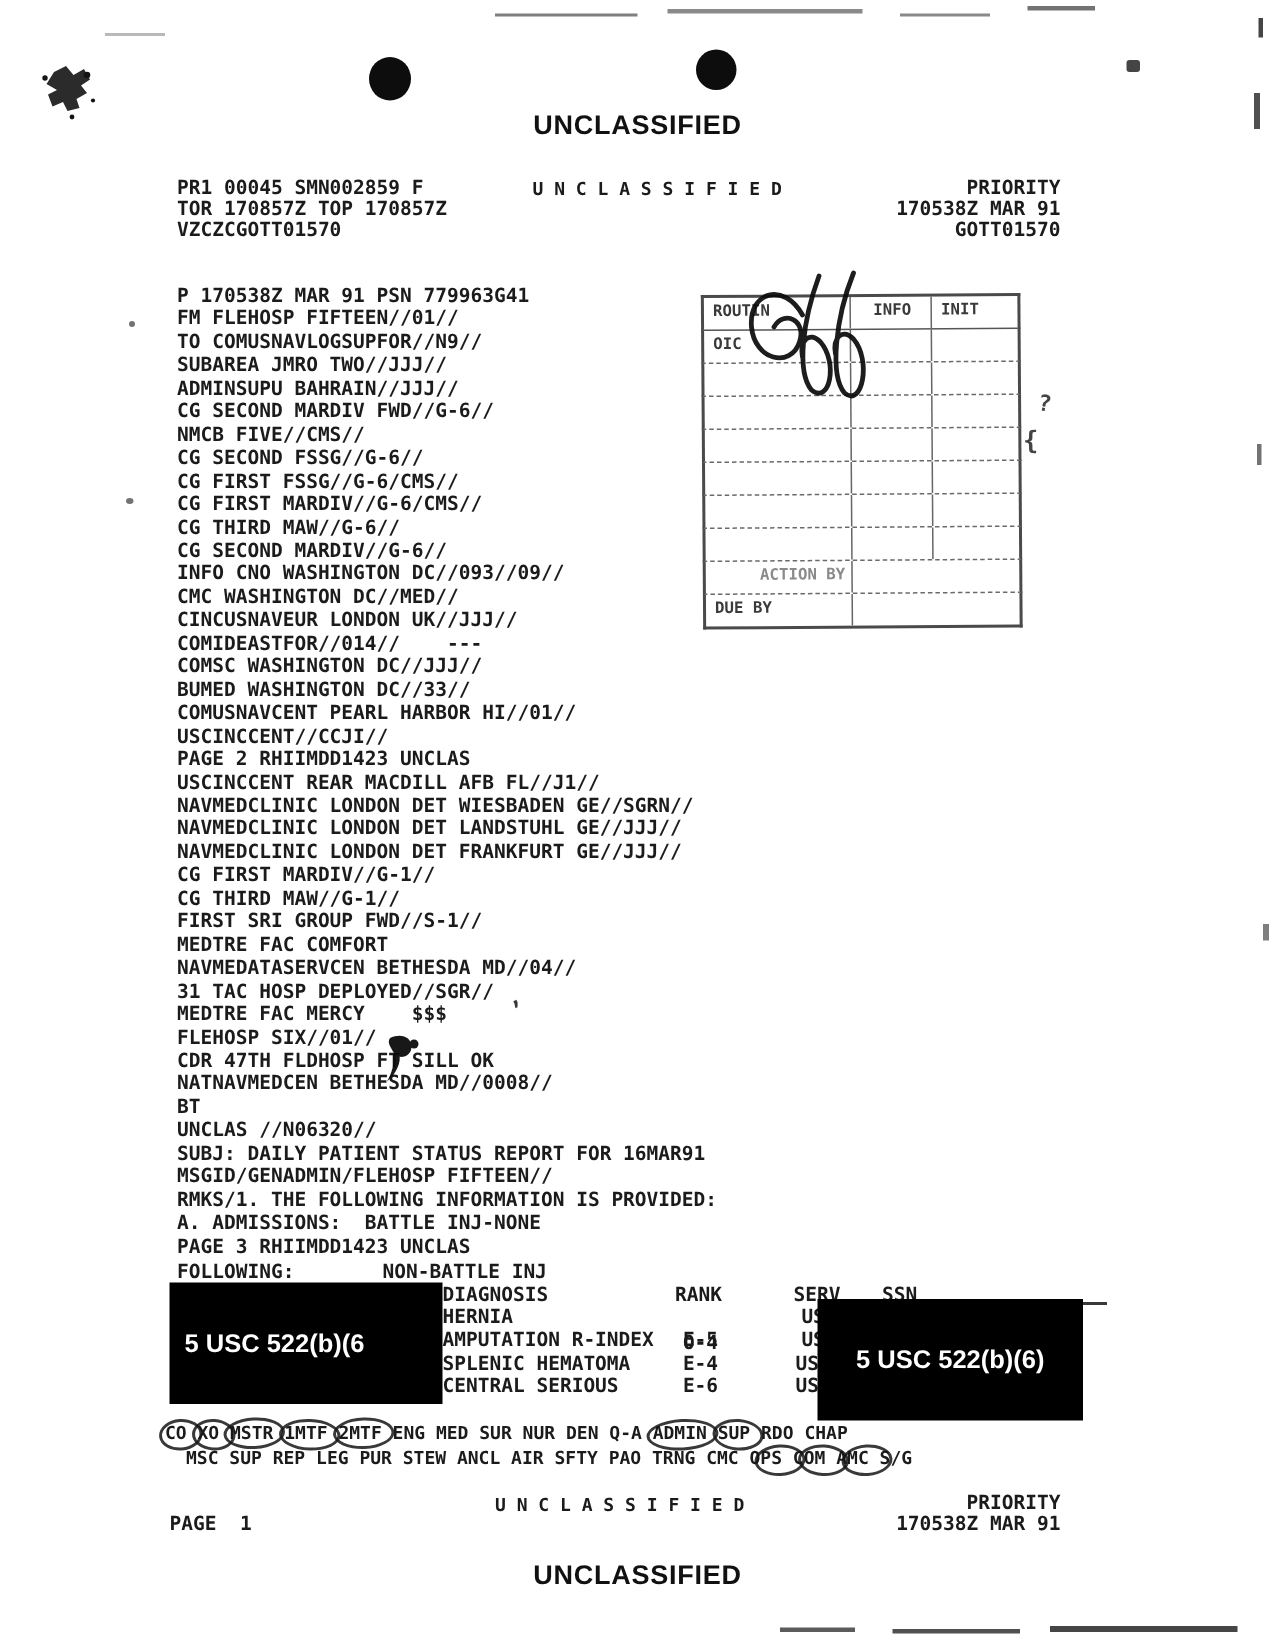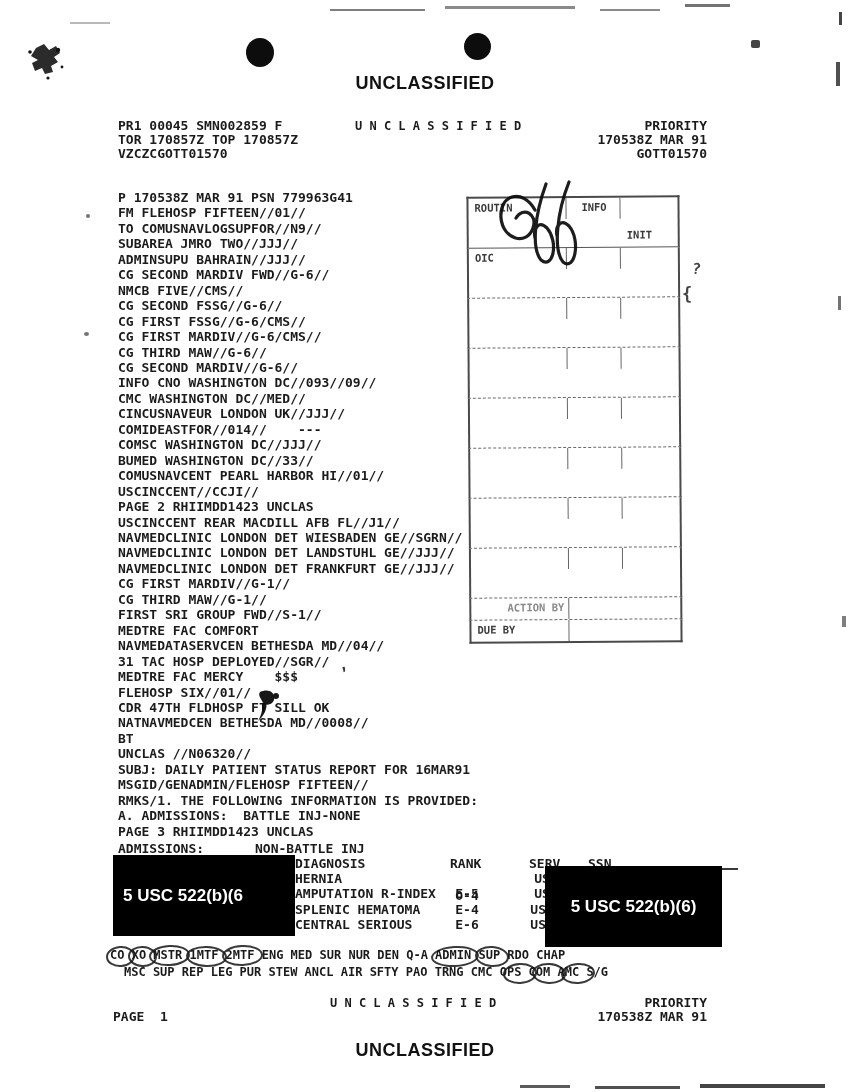--- a/index.html
+++ b/index.html
@@ -15,21 +15,21 @@
   .bodyblock{position:absolute;left:118px;top:190px;width:500px;}
   .bodyblock .tline{white-space:pre;}
   .punch{position:absolute;background:#0d0d0d;border-radius:50%;}
   .redact{position:absolute;background:#000;color:#fff;
           font-family:"Liberation Sans","DejaVu Sans",sans-serif;font-weight:bold;
           font-size:17px;display:flex;align-items:center;overflow:hidden;}
   .circle{position:absolute;border:2px solid #161616;border-radius:50%;height:17px;opacity:.85;}
   .stamp{position:absolute;left:468px;top:196px;width:213px;color:#3a3a3a;
          font-size:10.5px;font-weight:bold;transform:rotate(-0.4deg);}
   .stamp .row{display:flex;border-left:2px solid #4a4a4a;border-right:2px solid #4a4a4a;}
-  .stamp .c1{width:98px;}.stamp .c2{width:54px;}.stamp .c3{width:32px;margin-top:28px;}
+  .stamp .c1{width:98px;}.stamp .c2{width:54px;}.stamp .c3{width:32px;}
   .stamp .cell{border-right:1px solid #666;padding:3px 4px 2px 6px;box-sizing:border-box;height:21px;}
   .stamp .cell:last-child{border-right:none;}
   .stamp .hdr{border-top:2px solid #4a4a4a;border-bottom:1px solid #555;}
   .stamp .mid{border-bottom:1px dashed #6a6a6a;}
   .stamp .bot{border-bottom:2px solid #4a4a4a;}
   .faded{color:#8a8a8a;text-align:right;}
   .artifact{position:absolute;background:#161616;}
   .penmark{position:absolute;color:#161616;font-weight:bold;}
 </style>
 </head>
@@ -143,21 +143,21 @@
 
   <svg style="position:absolute;left:252px;top:688px;" width="32" height="36" viewBox="0 0 32 36">
     <g fill="#0c0c0c" opacity="0.95">
       <path d="M8 4 C16 0, 24 4, 22 12 C20 18, 12 18, 10 13 C8 9, 6 7, 8 4 Z"></path>
       <path d="M14 14 C16 20, 12 28, 6 33 C10 26, 11 20, 10 15 Z"></path>
       <circle cx="24" cy="8" r="3"></circle>
     </g>
   </svg>
   <div class="penmark" style="left:341px;top:664px;font-size:15px;transform:rotate(-25deg);opacity:.85;">’</div>
 
-  <div class="mono f13" style="left:118px;top:841px;">ADMISSIONS:</div>
+  <div class="mono f13" style="left:118px;top:841px;">FOLLOWING:</div>
   <div class="mono f13" style="left:255px;top:841px;">NON-BATTLE INJ</div>
 
   <div class="mono f13" style="left:295px;top:856px;">DIAGNOSIS</div>
   <div class="mono f13" style="left:450px;top:856px;">RANK</div>
   <div class="mono f13" style="left:529px;top:856px;">SERV</div>
   <div class="mono f13" style="left:588px;top:856px;">SSN</div>
   <div class="artifact" style="left:612px;top:868px;width:126px;height:2px;opacity:.85;"></div>
 
   <div class="mono f13" style="left:295px;top:871px;">HERNIA</div>
   <div class="mono f13" style="left:448px;top:871px;width:38px;text-align:center;margin-top:17px;">O-4</div>

